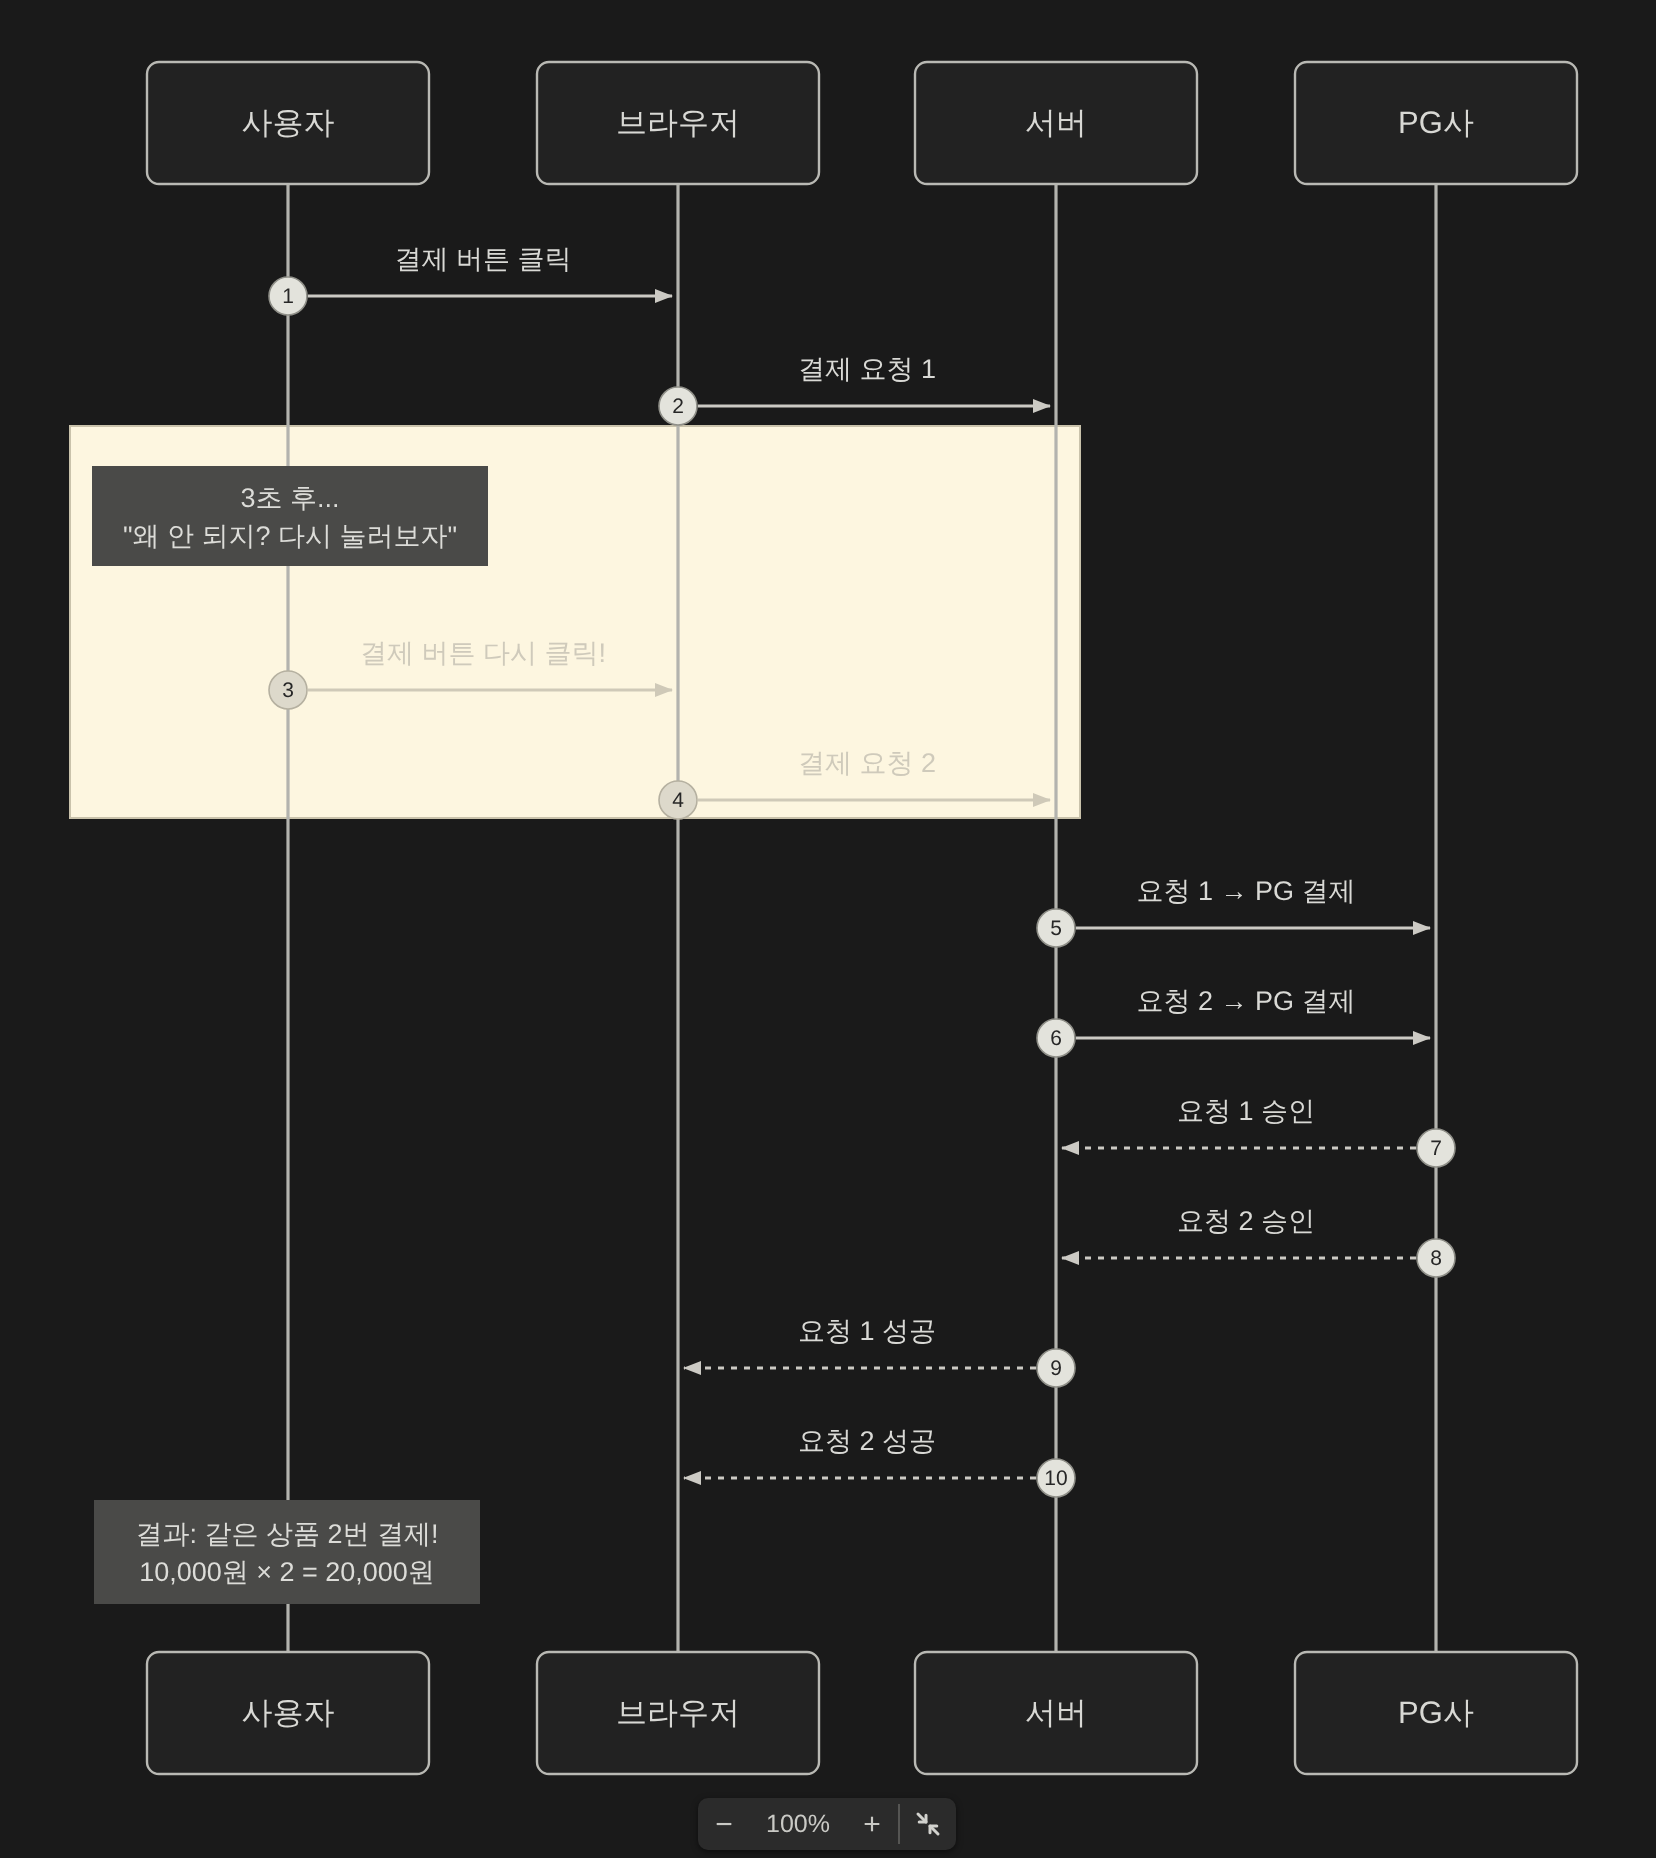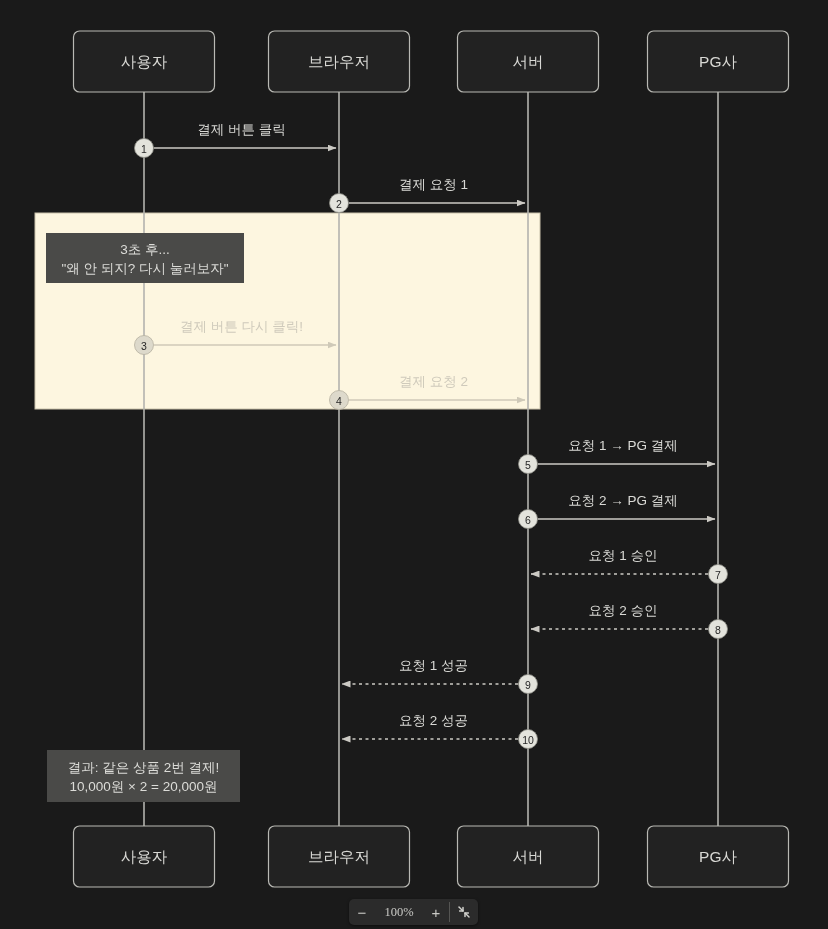--- a/index.html
+++ b/index.html
@@ -124,21 +124,20 @@
   }
   .zoom-level {
     display: flex;
     align-items: center;
     justify-content: center;
     min-width: 44px;
     color: #c9c9c5;
     font-size: 12.5px;
     padding: 0 2px;
     user-select: none;
-    font-family: Liberation Serif, serif;
   }
   .zoom-sep {
     width: 1px;
     background: #555553;
     margin: 3px 0;
   }
   .fit-btn {
     display: flex;
     align-items: center;
     justify-content: center;

